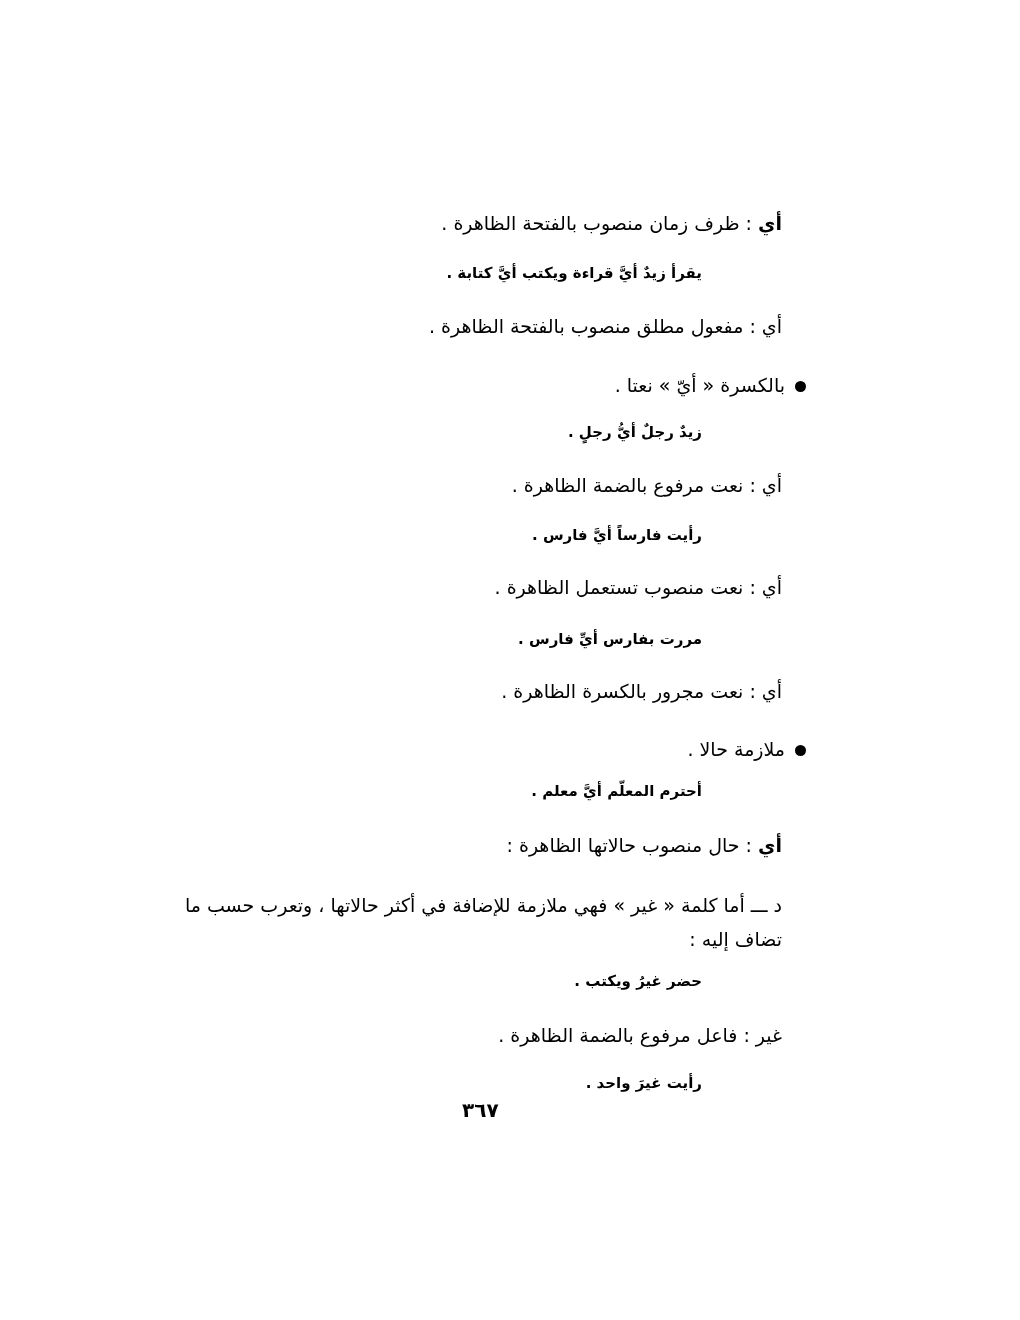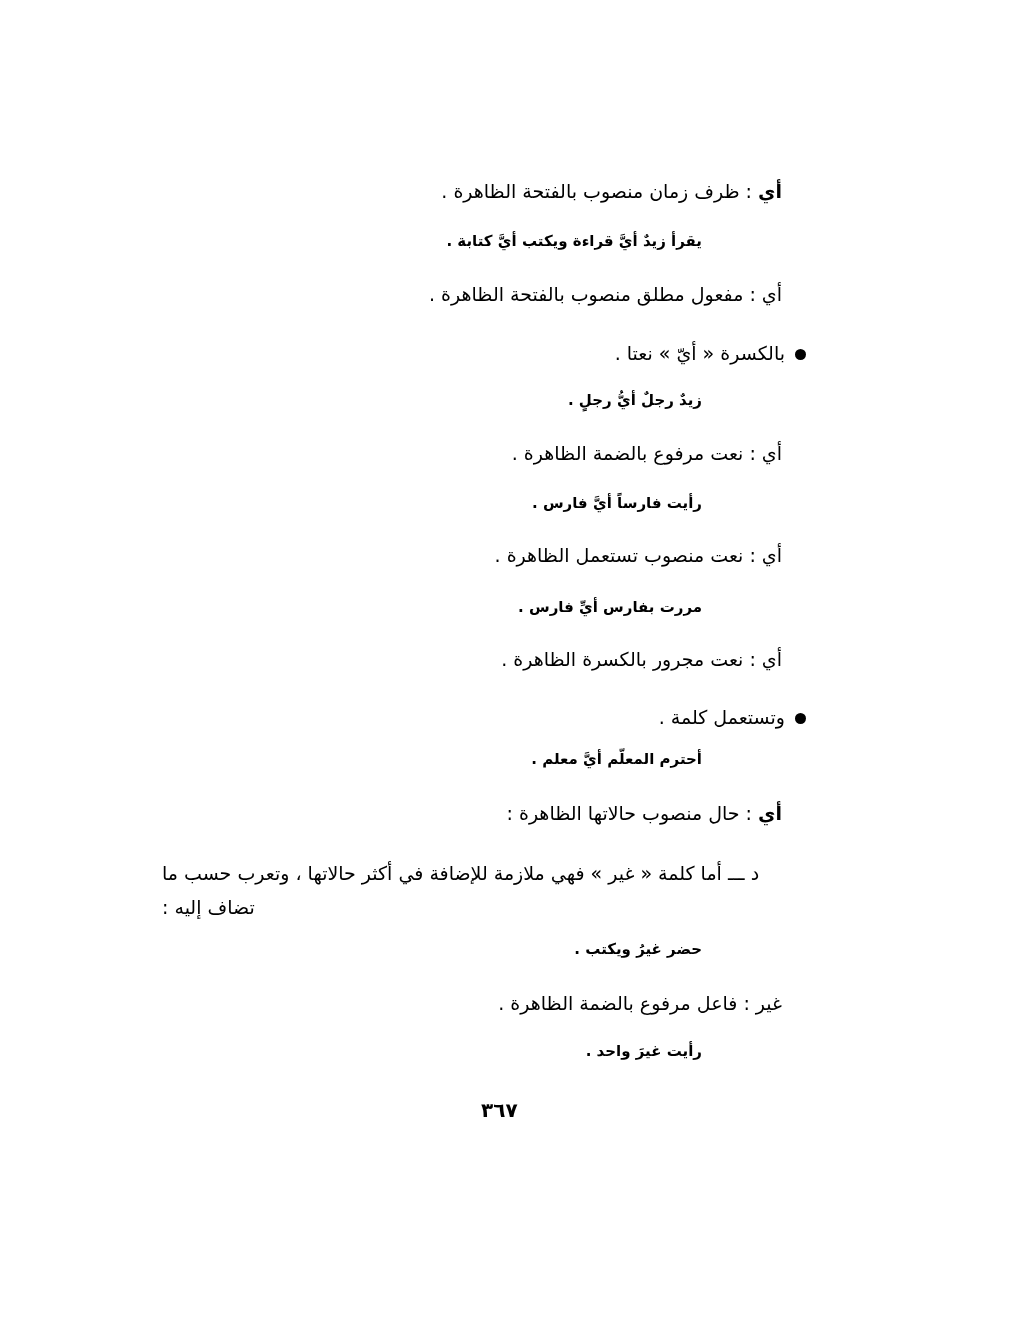--- a/index.html
+++ b/index.html
@@ -1,53 +1,52 @@
 <!DOCTYPE html>
 <html><head>
   <meta charset="utf-8">
   <style>
     html, body { margin: 0; padding: 0; background: #ffffff; }
     body {
       width: 1020px; height: 1320px; position: relative; overflow: hidden;
       font-family: "DejaVu Sans", sans-serif; color: #000;
     }
     .line {
-      position: absolute; direction: rtl; text-align: left; white-space: nowrap;
-      font-size: 19px; line-height: 26px;
+      position: absolute; direction: rtl; text-align: right; white-space: nowrap;
+      font-size: 19px; line-height: 26px; margin-top: 32px;
     }
     .expl { right: 238px; }
     .ex { right: 318px; font-weight: bold; font-size: 15px; }
     .bullet-line { right: 214px; }
     .bullet {
       display: inline-block; width: 11px; height: 11px; border-radius: 50%;
       background: #000; margin-left: 10px; vertical-align: middle;
     }
     .b { font-weight: bold; }
     .para { right: 238px; width: 620px; white-space: normal; line-height: 34px; }
     .pagenum {
       position: absolute; left: 462px; top: 1098px; font-weight: bold; font-size: 20px;
       direction: rtl;
-      margin-left: 19px;
     }
   </style>
 </head>
 <body>
 
 <div>
   <div class="line expl" style="top:178px"><span class="b">أي</span><span> : ظرف زمان منصوب بالفتحة الظاهرة .</span></div>
   <div class="line ex" style="top:228px">يقرأ زيدٌ أيَّ قراءة ويكتب أيَّ كتابة .</div>
   <div class="line expl" style="top:281px"><span>أي</span><span> : مفعول مطلق منصوب بالفتحة الظاهرة .</span></div>
   <div class="line bullet-line" style="top:340px"><span class="bullet"></span><span>بالكسرة « أيّ » نعتا .</span></div>
   <div class="line ex" style="top:387px">زيدٌ رجلٌ أيُّ رجلٍ .</div>
   <div class="line expl" style="top:440px"><span>أي</span><span> : نعت مرفوع بالضمة الظاهرة .</span></div>
   <div class="line ex" style="top:490px">رأيت فارساً أيَّ فارس .</div>
   <div class="line expl" style="top:542px"><span>أي</span><span> : نعت منصوب تستعمل الظاهرة .</span></div>
   <div class="line ex" style="top:594px">مررت بفارس أيِّ فارس .</div>
   <div class="line expl" style="top:646px"><span>أي</span><span> : نعت مجرور بالكسرة الظاهرة .</span></div>
-  <div class="line bullet-line" style="top:704px"><span class="bullet"></span><span>وتستعمل كلمة .</span></div>
+  <div class="line bullet-line" style="top:704px"><span class="bullet"></span><span>ملازمة حالا .</span></div>
   <div class="line ex" style="top:746px">أحترم المعلّم أيَّ معلم .</div>
   <div class="line expl" style="top:800px"><span class="b">أي</span><span> : حال منصوب حالاتها الظاهرة :</span></div>
   <div class="line para" style="top:856px">د ـــ أما كلمة « غير » فهي ملازمة للإضافة في أكثر حالاتها ، وتعرب حسب ما تضاف إليه :</div>
   <div class="line ex" style="top:936px">حضر غيرُ ويكتب .</div>
   <div class="line expl" style="top:990px"><span>غير</span><span> : فاعل مرفوع بالضمة الظاهرة .</span></div>
   <div class="line ex" style="top:1038px">رأيت غيرَ واحد .</div>
   <div class="pagenum">٣٦٧</div>
 </div>
 
 </body></html>

